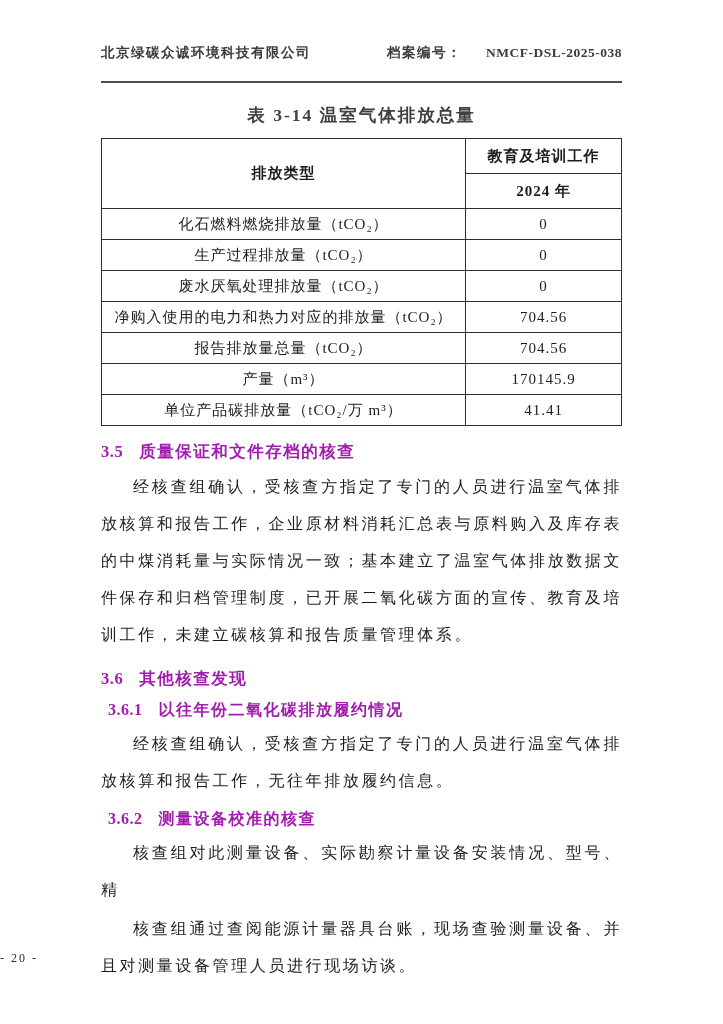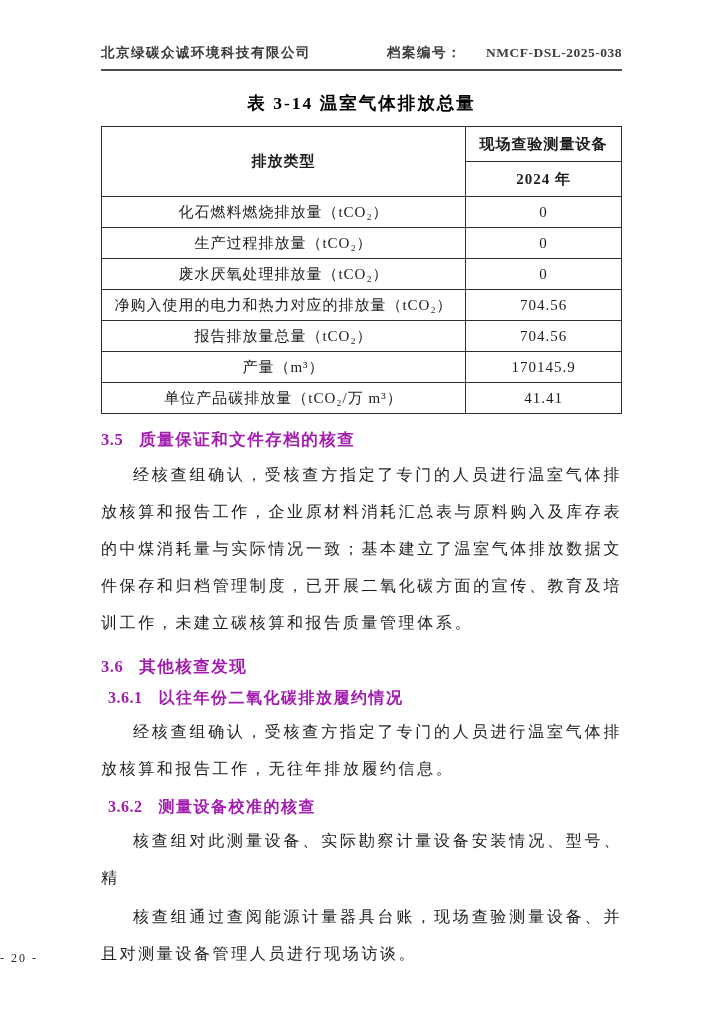--- a/index.html
+++ b/index.html
@@ -18,39 +18,39 @@
     padding: 44px 101px 0 101px;
     color: #1f1f1f;
     overflow: hidden;
   }
   
   .doc-header {
     display: flex;
     justify-content: space-between;
     align-items: baseline;
     border-bottom: 2px solid #4d4d4d;
-    padding-bottom: 7px;
+    padding-bottom: 19px;
     font-size: 13.5px;
     font-weight: bold;
     letter-spacing: 1.5px;
     color: #3c3c3c;
   }
   .doc-header .file-no-value {
     margin-left: 24px;
     letter-spacing: 0.5px;
     font-family: Liberation Serif, serif;
   }
   
   .table-title {
     text-align: center;
     font-size: 17.5px;
     font-weight: bold;
     letter-spacing: 2px;
     margin: 20px 0 11px 0;
-    color: #000000;
+    color: #404040;
   }
   
   table.emissions-table {
     width: 100%;
     border-collapse: collapse;
     table-layout: fixed;
   }
   table.emissions-table td {
     border: 1.5px solid #2e2e2e;
     text-align: center;
@@ -122,21 +122,21 @@
   <h2 class="table-title">表 3-14 温室气体排放总量</h2>
 
   <table class="emissions-table">
     <colgroup>
       <col class="c-type">
       <col class="c-value">
     </colgroup>
     <thead>
       <tr>
         <td rowspan="2">排放类型</td>
-        <td>现场查验测量设备</td>
+        <td>教育及培训工作</td>
       </tr>
       <tr>
         <td>2024 年</td>
       </tr>
     </thead>
     <tbody>
       <tr>
         <td>化石燃料燃烧排放量（tCO₂）</td>
         <td>0</td>
       </tr>

